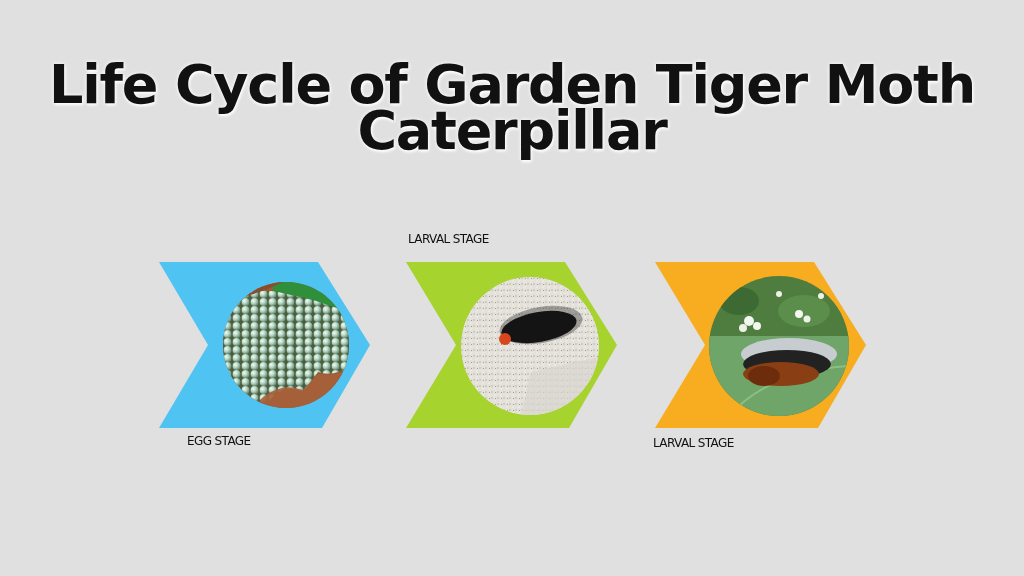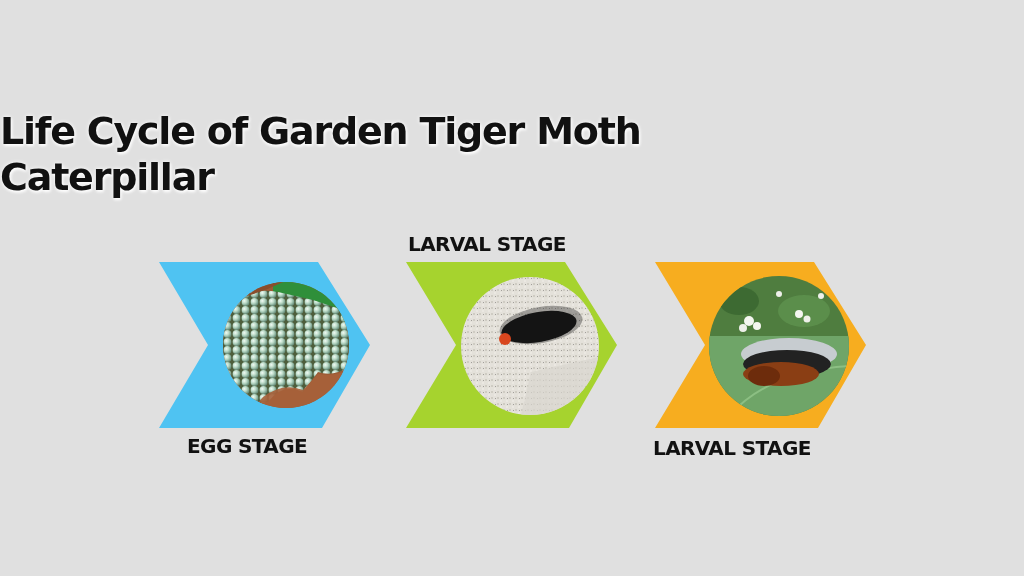--- a/index.html
+++ b/index.html
@@ -3,33 +3,32 @@
   <meta charset="utf-8">
   <style>
     html, body { margin: 0; padding: 0; }
     body {
       width: 1024px; height: 576px; background: #e0e0e0;
       position: relative; overflow: hidden;
       font-family: "DejaVu Sans", sans-serif;
     }
     .title {
       position: absolute; left: 0; width: 1024px; top: 62px;
-      text-align: left; font-weight: bold; font-size: 38px; line-height: 46px;
+      text-align: center; font-weight: bold; font-size: 54px; line-height: 46px;
       color: #111; letter-spacing: -1.2px;
       text-shadow: 1px 2px 3px rgba(255,255,255,0.9), 0 0 4px #fff;
       font-family: "DejaVu Sans", sans-serif;
-      margin-top: 46px;
     }
     .stage { position: absolute; top: 262px; width: 212px; height: 166px; }
     .stage svg.chev { position: absolute; left: 0; top: 0; }
     .photo {
       position: absolute; border-radius: 50%; overflow: hidden;
     }
     .label {
-      position: absolute; font-weight: bold; font-size: 20px; color: #111;
+      position: absolute; font-weight: normal; font-size: 12px; color: #111;
       letter-spacing: -0.6px; white-space: nowrap;
       font-family: "DejaVu Sans", sans-serif;
     }
   </style>
 </head>
 <body>
 
 <div class="title">
   <div>Life Cycle of Garden Tiger Moth</div>
   <div>Caterpillar</div>

